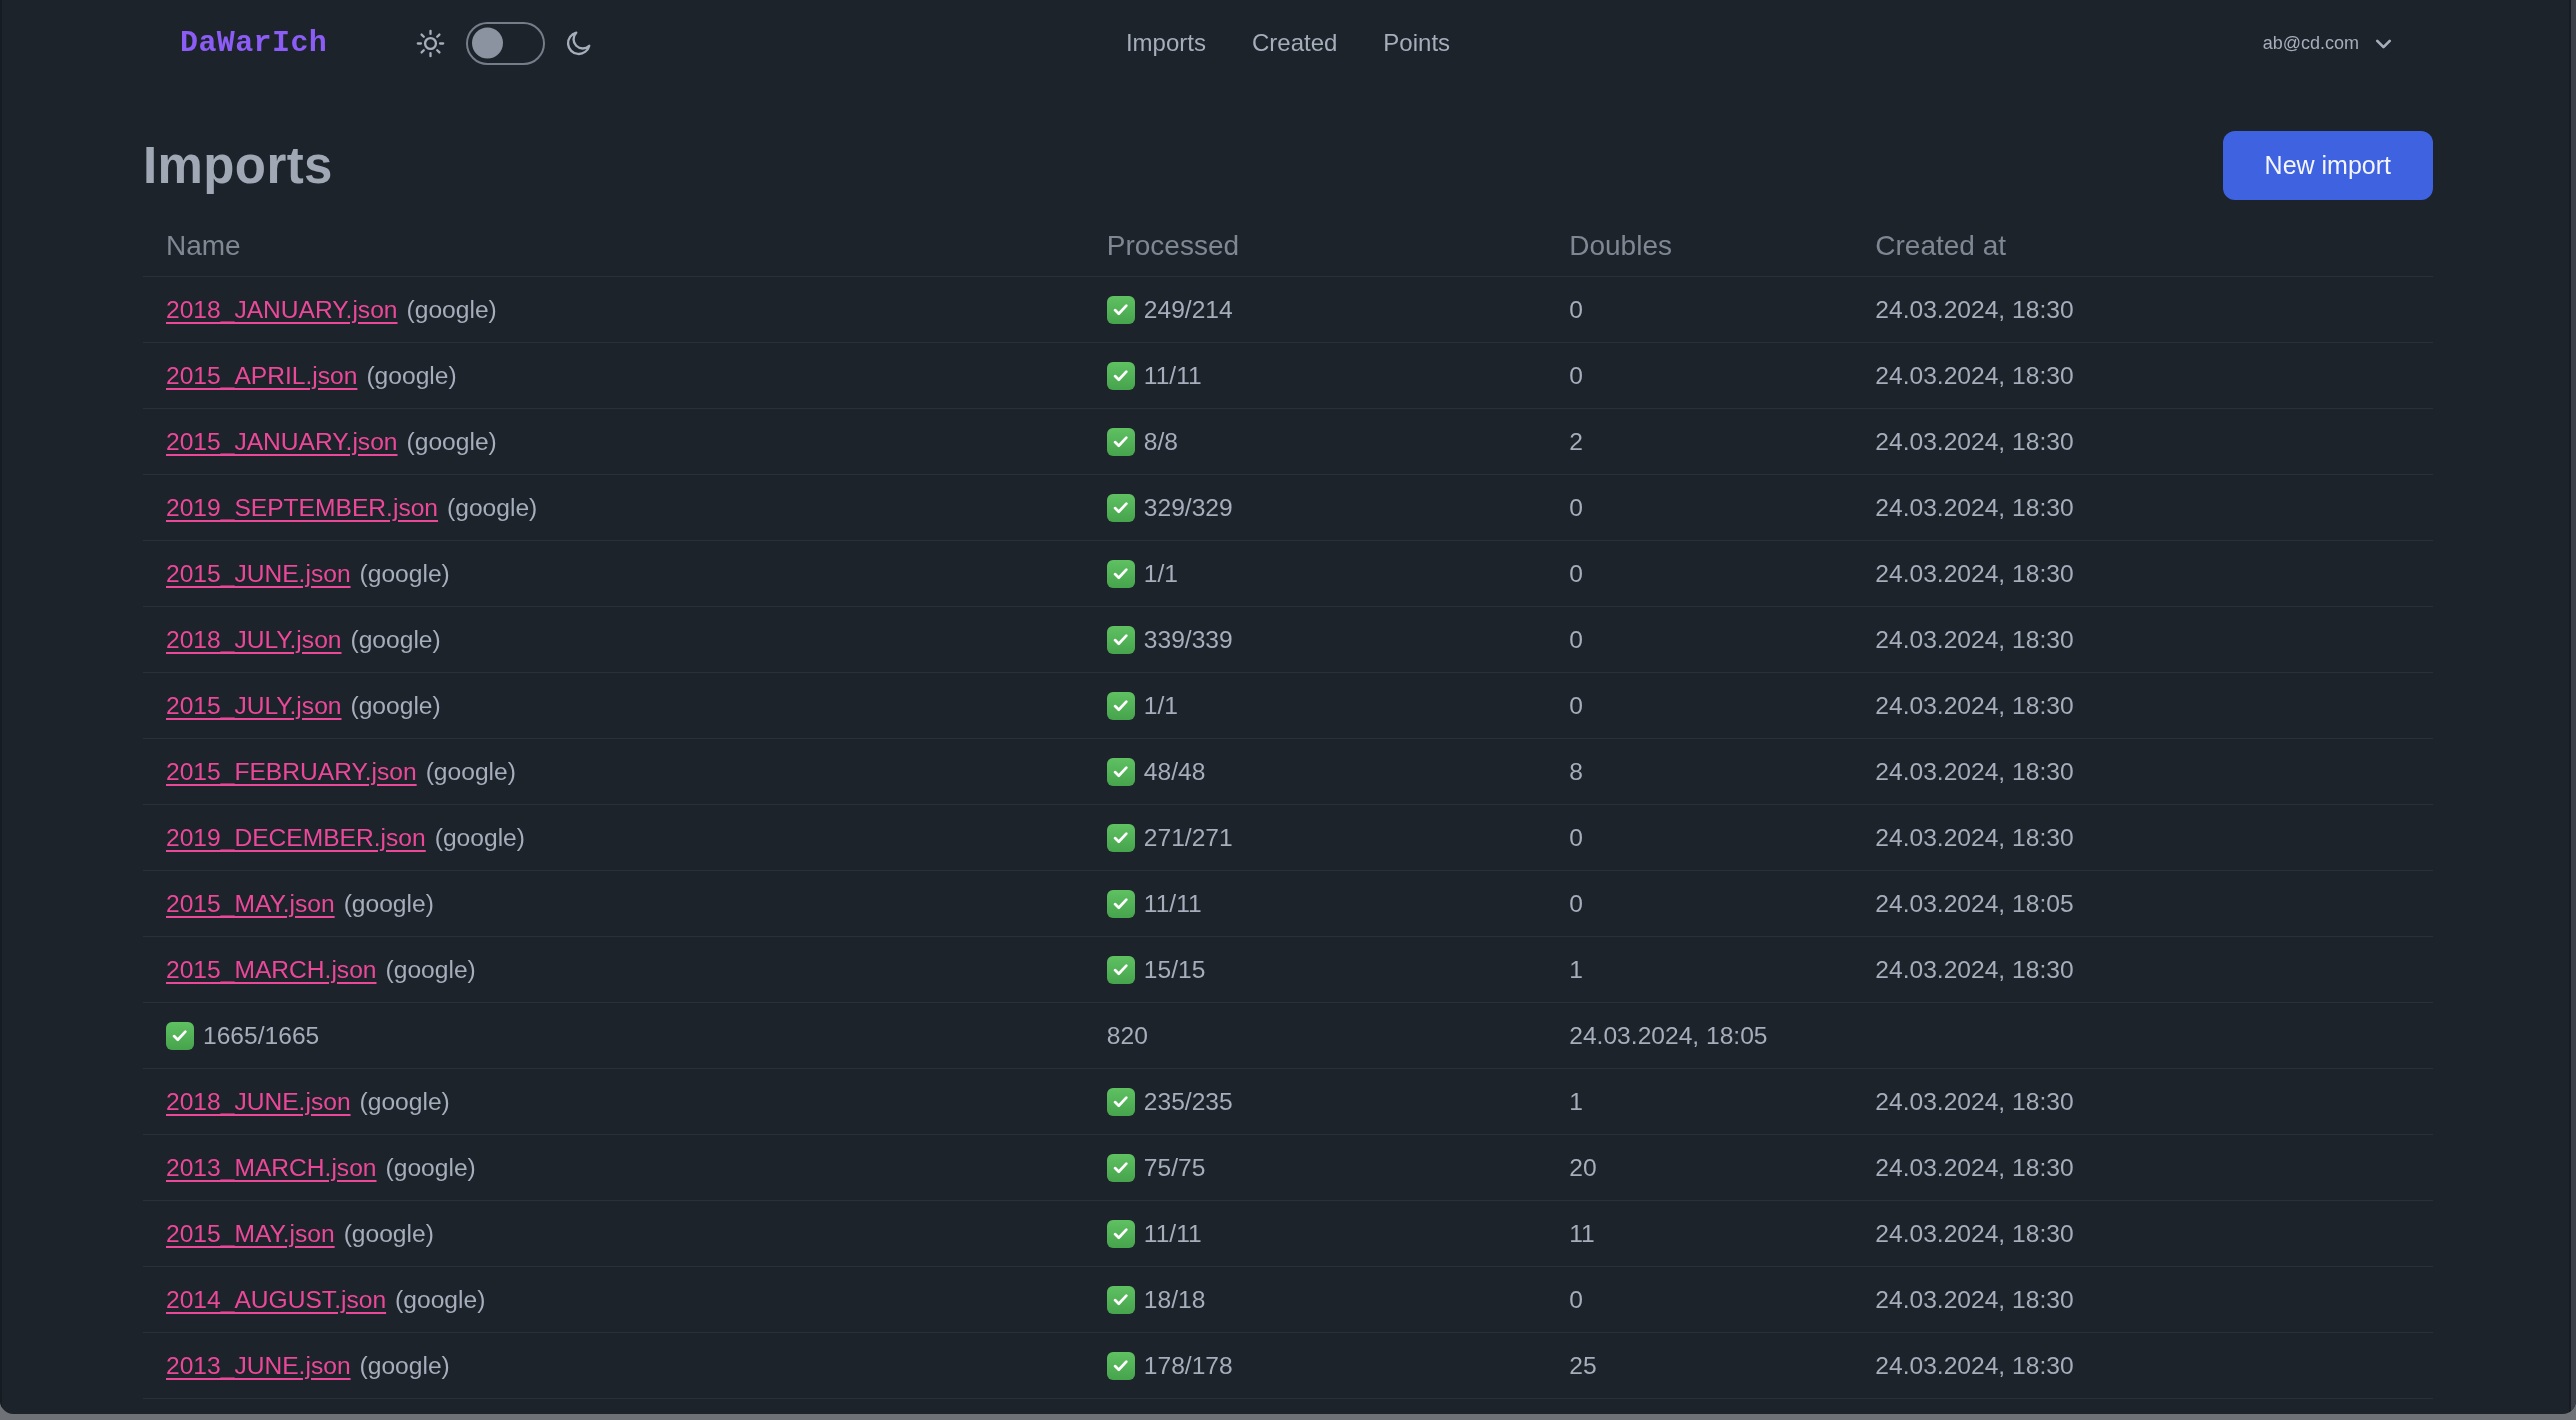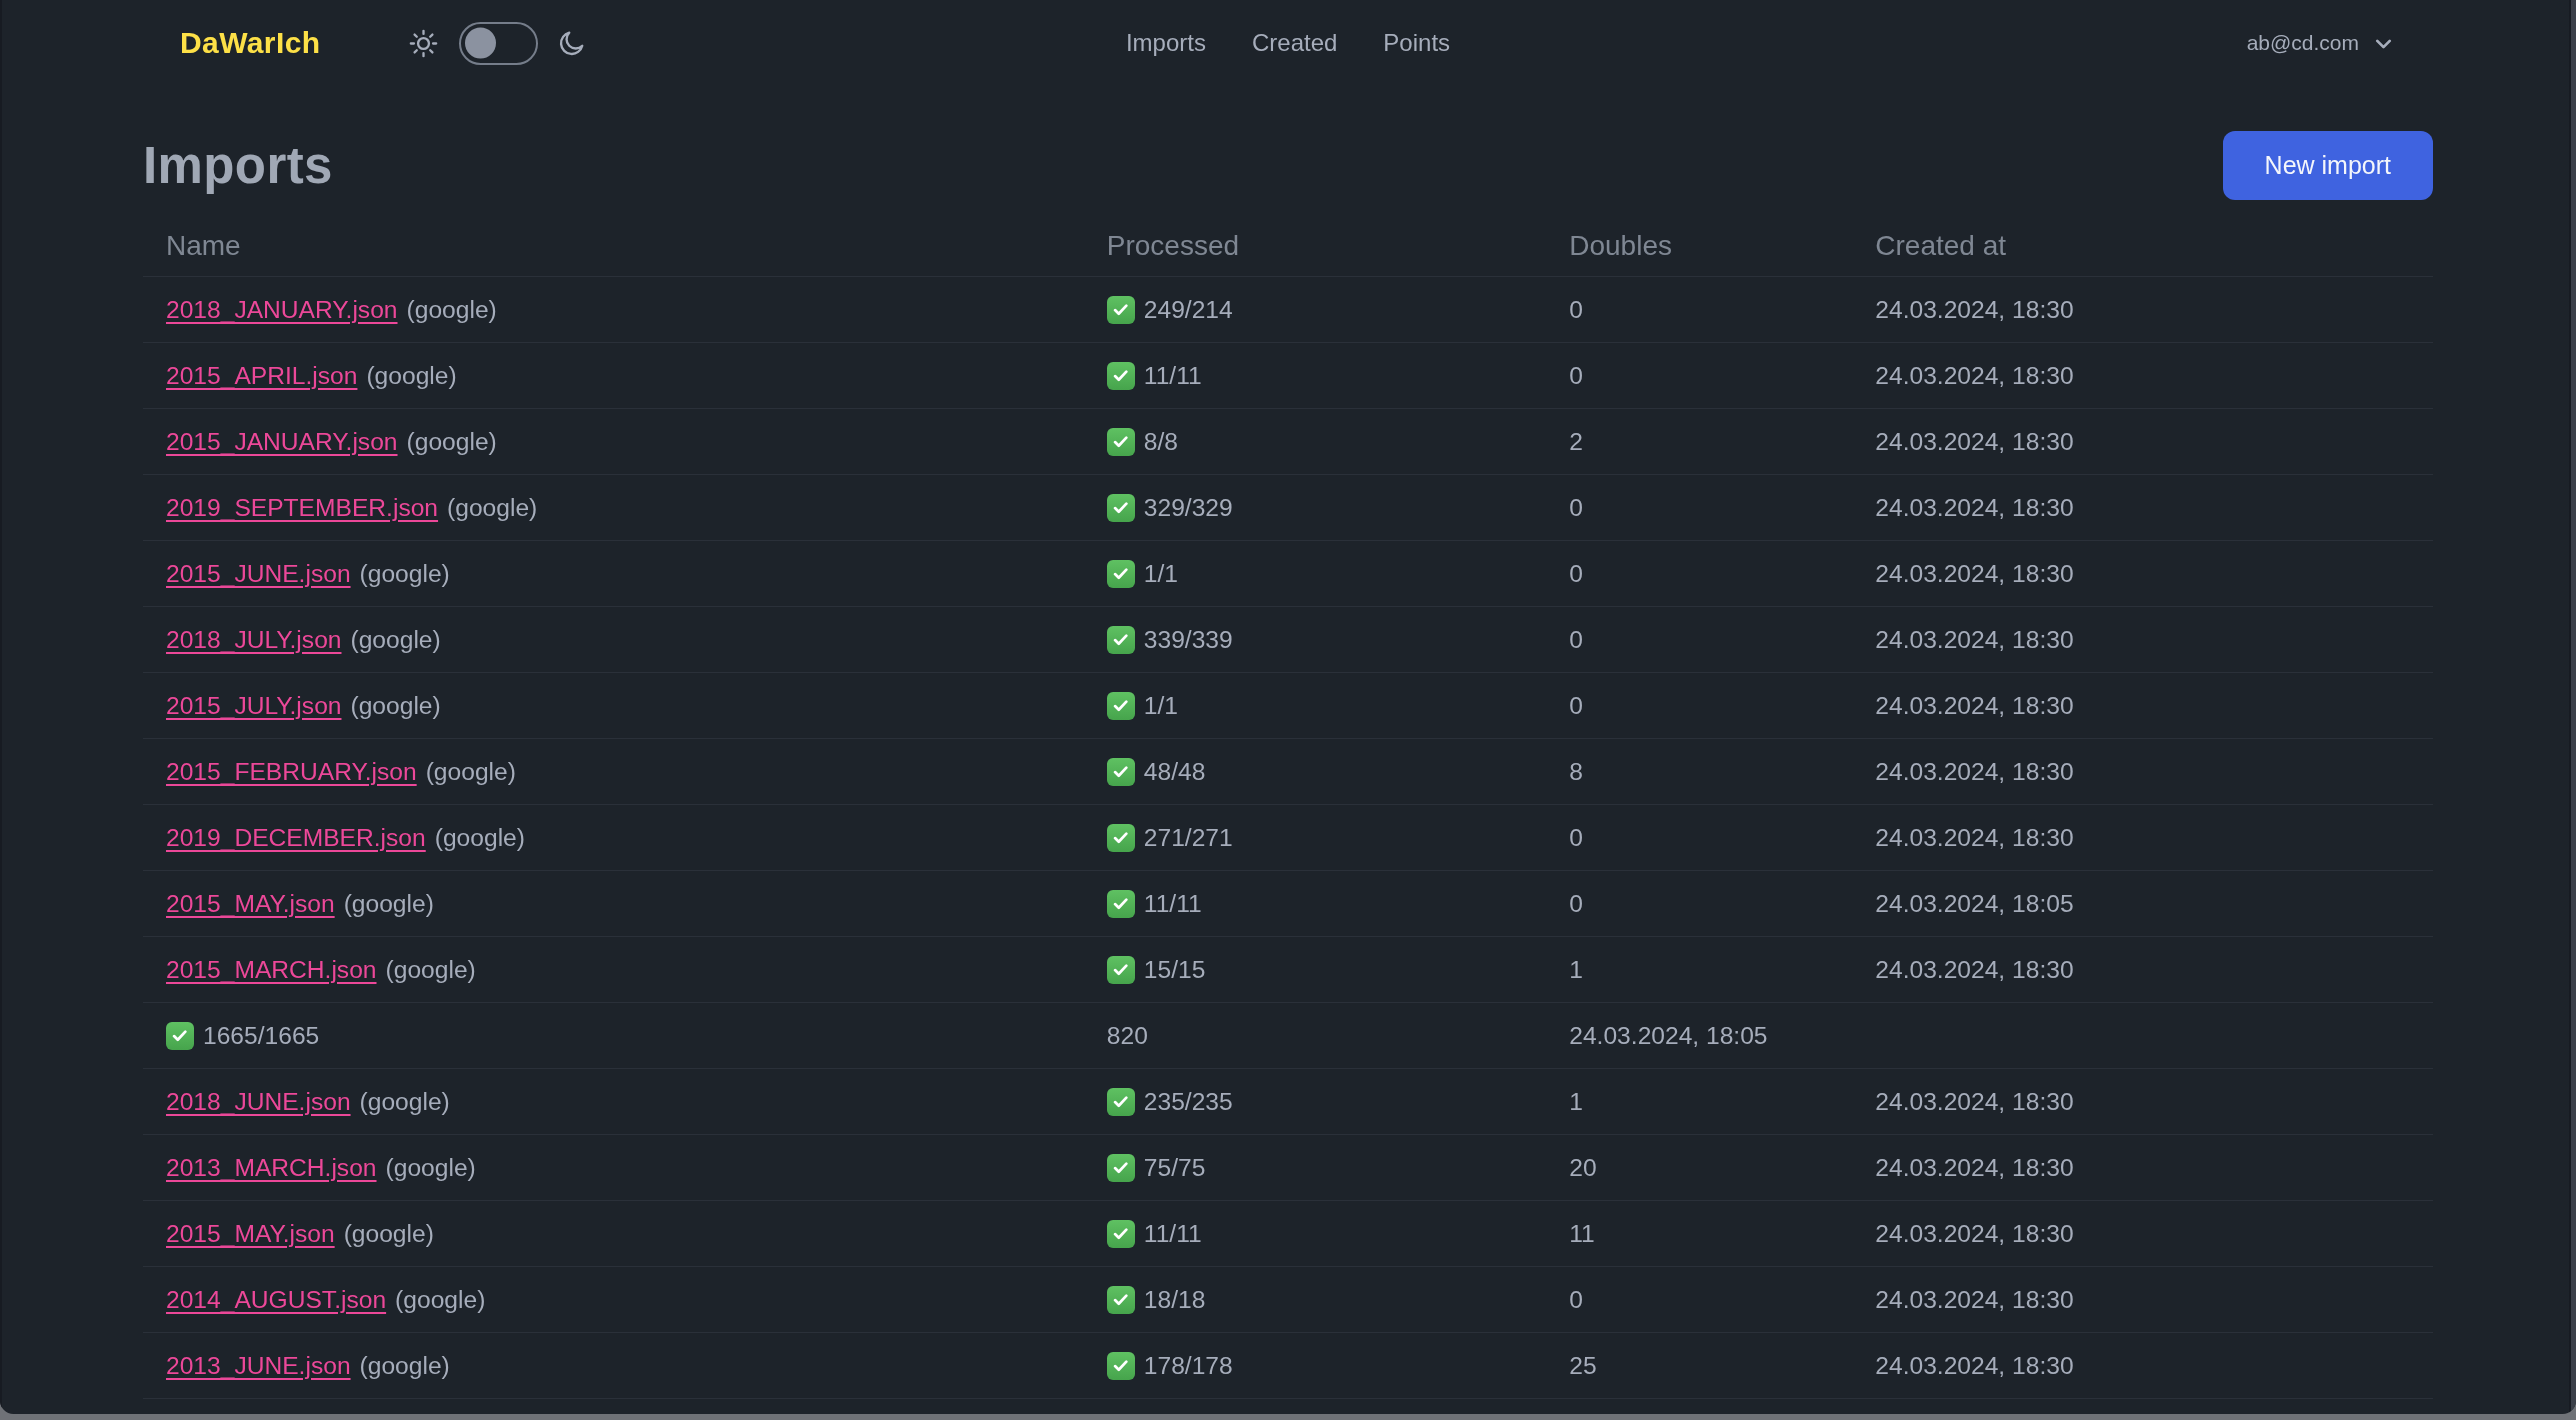--- a/index.html
+++ b/index.html
@@ -23,21 +23,21 @@
   .scroll-gutter { position: absolute; right: 0; top: 0; width: 5.2px; height: 1414px; background: #3b4049; z-index: 3; }
 
   
   .navbar {
     height: 86px;
     padding: 0 180px;
     display: flex; align-items: center;
     position: relative;
   }
   .logo {
-    font-size: 30px; font-weight: 700; color: #fde047; letter-spacing: 0.4px;
+    font-size: 30px; font-weight: 700; color: #8b5cf6; letter-spacing: 0.4px; font-family: Liberation Mono, monospace;
   }
   .theme-toggle { display: flex; align-items: center; gap: 19.4px; margin-left: 88px; }
   .icon-svg { display: block; }
   .toggle {
     width: 79px; height: 43px;
     border: 2.2px solid #757d8a; border-radius: 21.6px;
     position: relative; cursor: pointer; background: transparent;
   }
   .toggle .knob {
     position: absolute; left: 4.5px; top: 50%; transform: translateY(-50%);
@@ -46,21 +46,21 @@
   }
   .nav-links {
     position: absolute; left: 50%; transform: translateX(-50%);
     display: flex; gap: 46px; align-items: center;
   }
   .nav-link { font-size: 24px; color: #a6adbb; cursor: pointer; text-decoration: none; }
   .user-menu {
     margin-left: auto;
     display: flex; align-items: center; gap: 12px; cursor: pointer;
   }
-  .user-email { font-size: 21px; color: #a6adbb; }
+  .user-email { font-size: 18px; color: #a6adbb; }
 
   
   .page { padding: 0 143px; }
   .page-header {
     margin-top: 40px; height: 78px;
     display: flex; align-items: center; justify-content: space-between;
   }
   .page-title { font-size: 51px; font-weight: 700; color: #a0a8b5; letter-spacing: 0.4px; }
   .btn-primary {
     background: #3f63e0; color: #f4f6fb;

